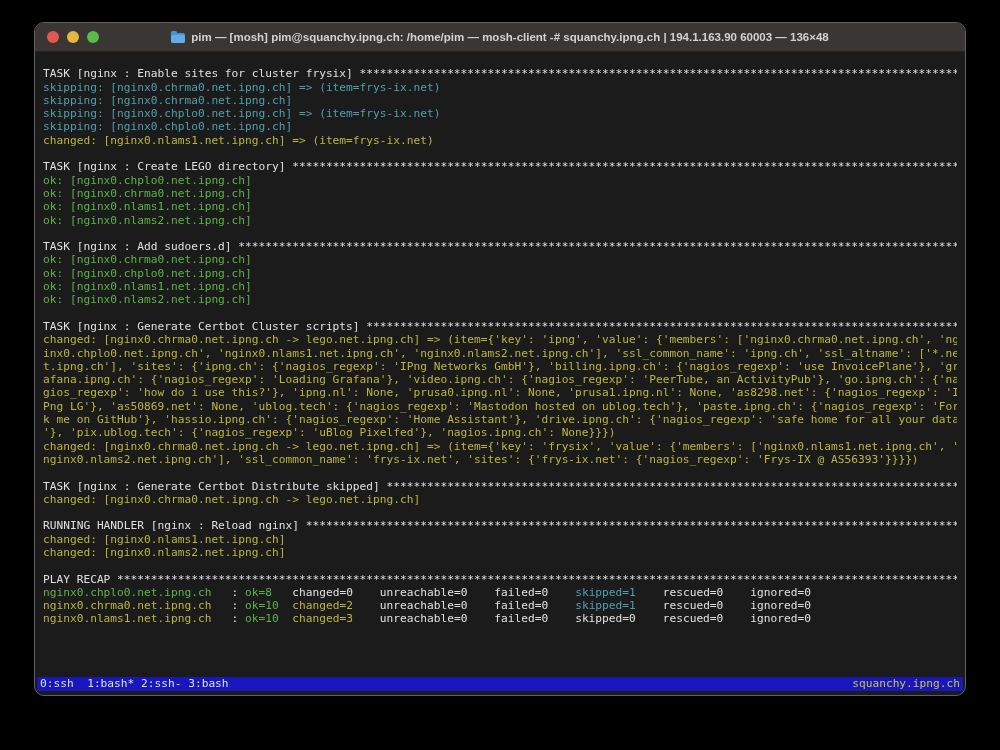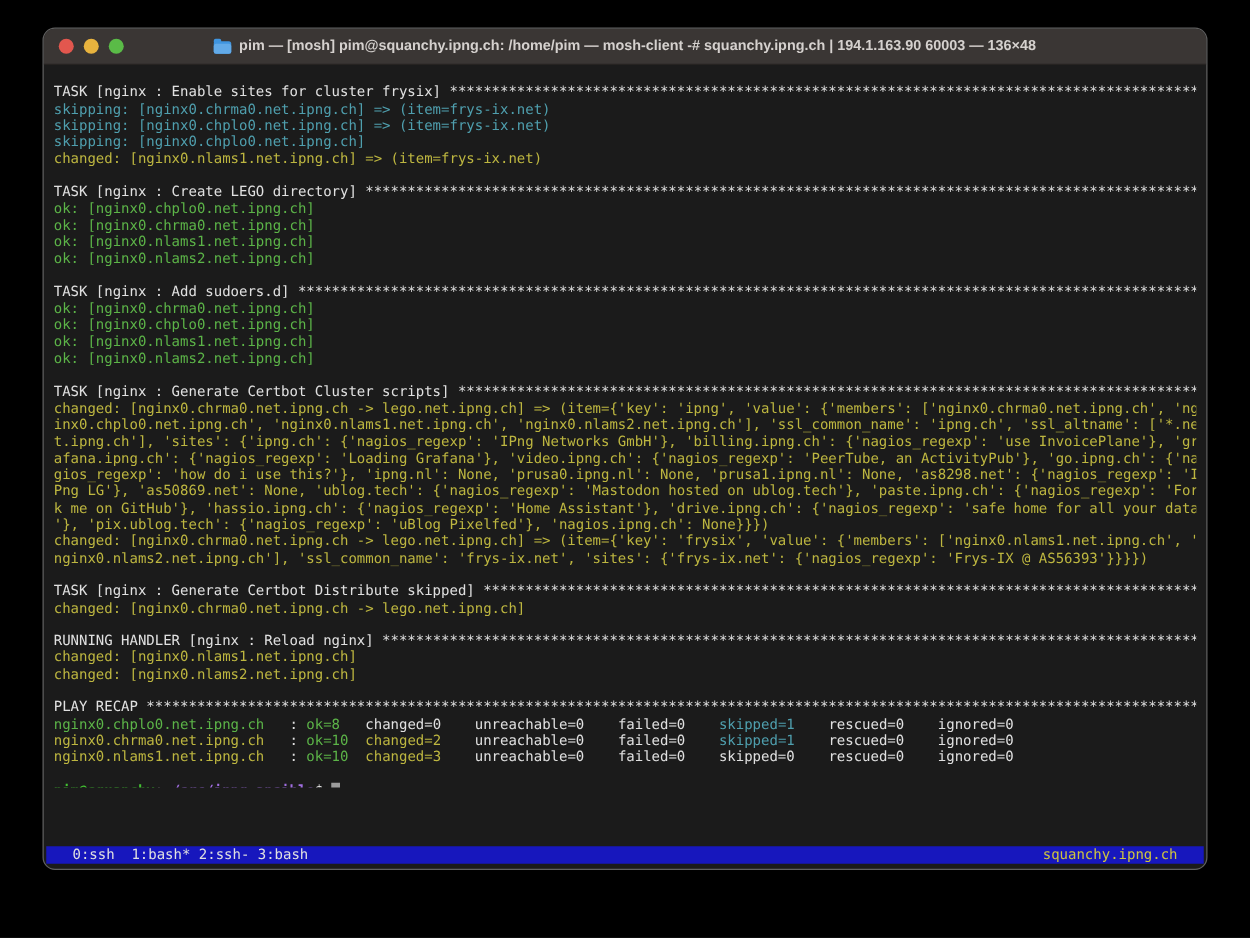--- a/index.html
+++ b/index.html
@@ -42,21 +42,21 @@
   }
   .tl{height:13.3px;white-space:pre;overflow:hidden;color:var(--white,#e0e0e0);}
   .c-white{color:var(--white,#e0e0e0);}
   .c-cyan{color:var(--cyan,#4f9fae);}
   .c-yellow{color:var(--yellow,#bdb640);}
   .c-green{color:var(--green,#5cb448);}
   .c-pgreen{color:var(--prompt-green,#43c232);font-weight:bold;}
   .c-purple{color:var(--purple,#a06ee0);font-weight:bold;text-align:right;}
   .cursor{display:inline-block;width:7px;height:12px;background:var(--cursor,#9b9b9b);vertical-align:-2px;}
   .statusbar{
-    height:14px;line-height:14px;margin:0 -6px;padding:0 21px;
+    height:14px;line-height:14px;margin:0 -6px;padding:0 3px;
     background:var(--status-blue,#1717bd);
     display:flex;justify-content:space-between;white-space:pre;
     font-size:11.2px;
   }
   .statusbar .left{color:var(--white,#e6e6e6);}
   .statusbar .right{color:var(--status-yellow,#cfc53e);}
 </style>
 </head>
 <body>
 
@@ -74,20 +74,21 @@
           <div class="front"></div>
       </div>
       <div class="titletext">pim — [mosh] pim@squanchy.ipng.ch: /home/pim — mosh-client -# squanchy.ipng.ch | 194.1.163.90 60003 — 136×48</div>
     </div>
   </div>
   <div class="screen">
     <div id="output" style="flex:1;overflow:hidden;">
         <div class="tl"></div>
         <div class="tl"><span class="c-white">TASK [nginx : Enable sites for cluster frysix] </span><span class="c-white">*****************************************************************************************</span></div>
         <div class="tl"><span class="c-cyan">skipping: [nginx0.chrma0.net.ipng.ch] =&gt; (item=frys-ix.net)</span></div>
+        <div class="tl"><span class="c-cyan">skipping: [nginx0.chrma0.net.ipng.ch]</span></div>
         <div class="tl"><span class="c-cyan">skipping: [nginx0.chplo0.net.ipng.ch] =&gt; (item=frys-ix.net)</span></div>
         <div class="tl"><span class="c-cyan">skipping: [nginx0.chplo0.net.ipng.ch]</span></div>
         <div class="tl"><span class="c-yellow">changed: [nginx0.nlams1.net.ipng.ch] =&gt; (item=frys-ix.net)</span></div>
         <div class="tl"></div>
         <div class="tl"><span class="c-white">TASK [nginx : Create LEGO directory] </span><span class="c-white">***************************************************************************************************</span></div>
         <div class="tl"><span class="c-green">ok: [nginx0.chplo0.net.ipng.ch]</span></div>
         <div class="tl"><span class="c-green">ok: [nginx0.chrma0.net.ipng.ch]</span></div>
         <div class="tl"><span class="c-green">ok: [nginx0.nlams1.net.ipng.ch]</span></div>
         <div class="tl"><span class="c-green">ok: [nginx0.nlams2.net.ipng.ch]</span></div>
         <div class="tl"></div>

